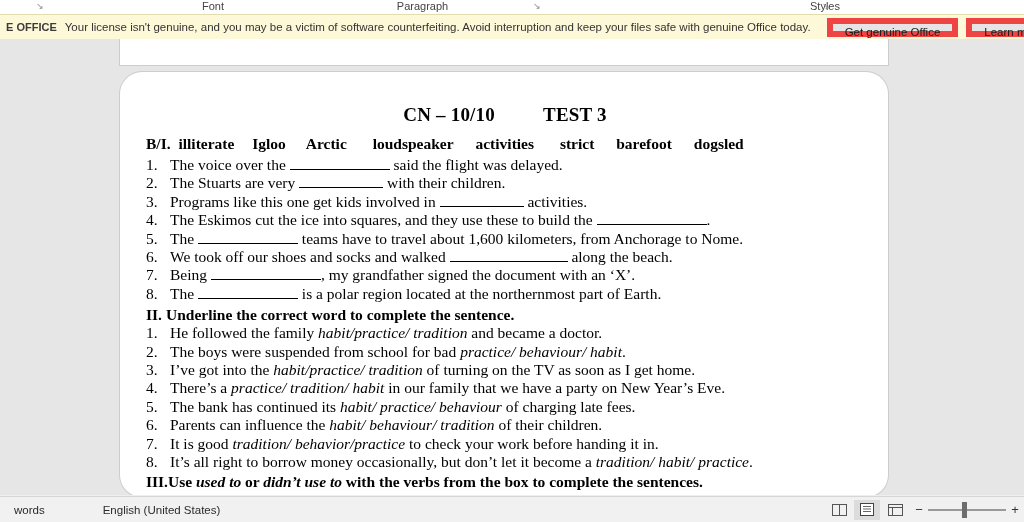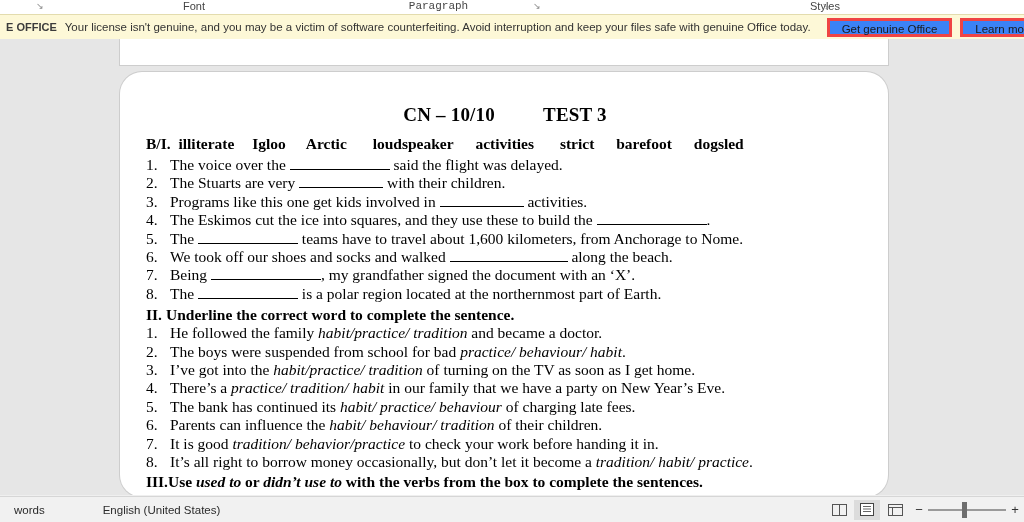--- a/index.html
+++ b/index.html
@@ -70,22 +70,22 @@
     font-size: 11.5px;
     color: #333;
     white-space: nowrap;
     flex: 0 0 auto;
   }
   .license-btn {
     margin-left: 16px;
     height: 19px;
     line-height: 17px;
     padding: 0 12px;
-    background: #3b82f6;
-    border: 3px solid #ef4444;
+    background: #e5e5e5;
+    border: 6px solid #ef4444;
     font-size: 11.5px;
     color: #1a1a1a;
     white-space: nowrap;
     cursor: pointer;
   }
   .license-btn.second { margin-left: 8px; }
 
   
   .doc-area {
     position: absolute;
@@ -249,24 +249,24 @@
     bottom: 25px; left: 0;
     width: 1024px;
     height: 2px;
     background: #efefef;
   }
 </style>
 </head>
 <body>
 
 <div class="ribbon-strip">
-  <div class="ribbon-group" style="left:109px;width:170px;">
+  <div class="ribbon-group" style="left:128px;width:170px;">
     <span class="lbl">Font</span>
   </div>
-  <div class="ribbon-group" style="left:346px;width:185px;font-family:Liberation Mono, monospace;">
+  <div class="ribbon-group" style="left:330px;width:185px;">
     <span class="lbl">Paragraph</span>
   </div>
   <div class="ribbon-group" style="left:690px;width:150px;text-align:right;">
     <span class="lbl">Styles</span>
   </div>
   <div class="dialog-launcher" style="left:36px;">↘</div>
   <div class="dialog-launcher" style="left:533px;">↘</div>
   <div class="dialog-launcher" style="left:822px;">↘</div>
 </div>
 

